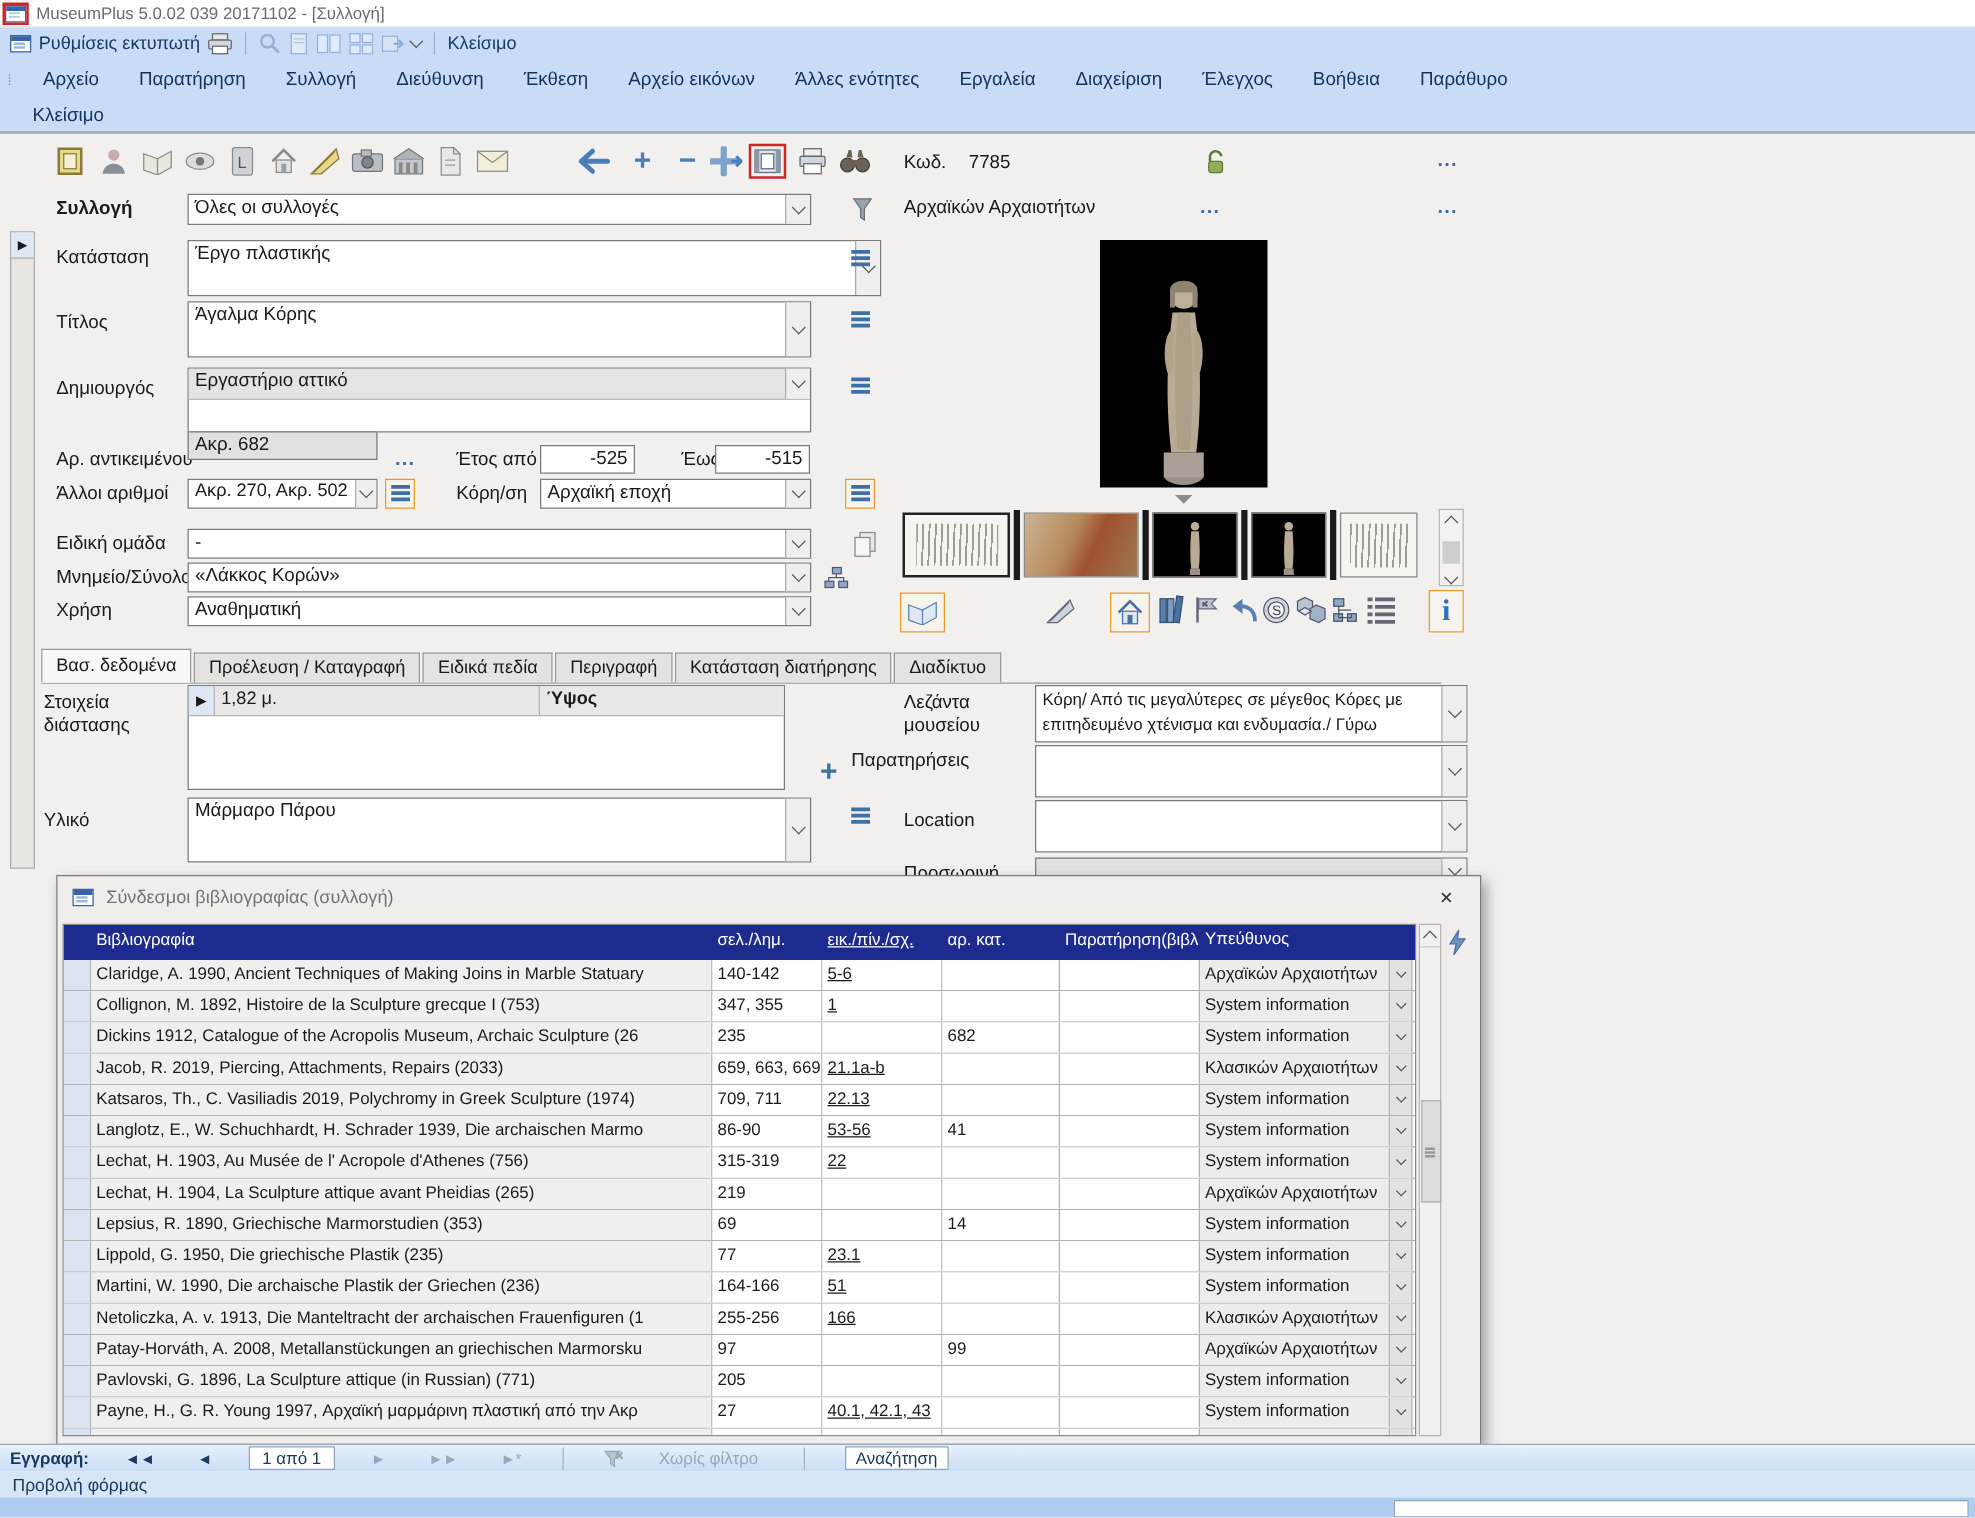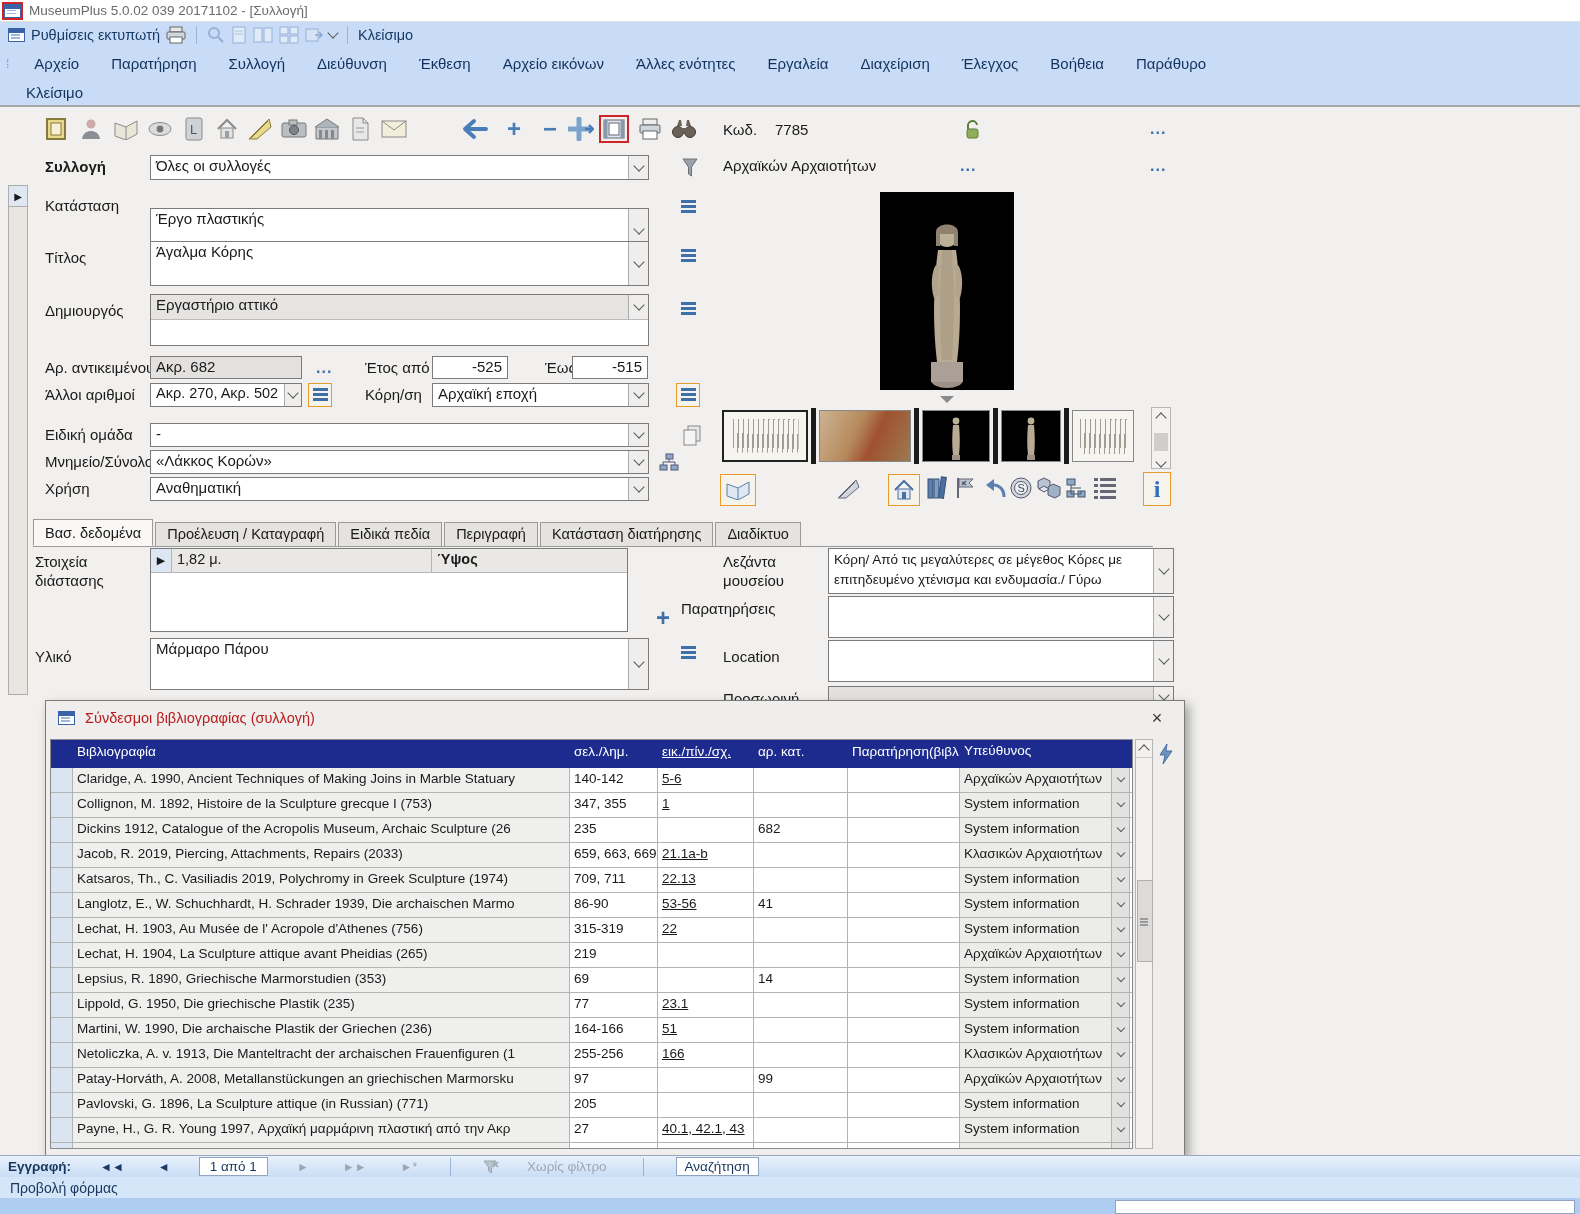--- a/index.html
+++ b/index.html
@@ -77,21 +77,21 @@
   #dimgrid{left:150px;top:548px;width:478px;height:84px;background:#fff;border:1px solid #7b7b7b;box-sizing:border-box;}
   #dimgrid .hrow{display:flex;height:23px;border-bottom:1px solid #b5b5b5;}
   #dimgrid .selcell{width:20px;background:#dde6f3;border-right:1px solid #b5b5b5;font-size:11px;
                     display:flex;align-items:center;justify-content:center;}
   #dimgrid .c1{width:260px;background:#e9e8e6;border-right:1px solid #b5b5b5;font-size:14.5px;padding:2px 5px;box-sizing:border-box;}
   #dimgrid .c2{flex:1;background:#e9e8e6;font-size:14.5px;padding:2px 5px;box-sizing:border-box;font-weight:bold;}
   
   #dialog{left:45px;top:700px;width:1140px;height:456px;background:#efeeec;border:1px solid #7b7b7b;
           box-shadow:4px 5px 10px rgba(0,0,0,.35);box-sizing:border-box;}
   #dlg-title{position:absolute;left:0;top:0;width:100%;height:34px;display:flex;align-items:center;
-             gap:10px;padding-left:12px;box-sizing:border-box;font-size:14.5px;color:#b91c1c;}
+             gap:10px;padding-left:12px;box-sizing:border-box;font-size:14.5px;color:#737373;}
   #dlg-close{position:absolute;right:16px;top:6px;font-size:18px;color:#333;width:22px;height:22px;
              display:flex;align-items:center;justify-content:center;}
   #dlg-table{position:absolute;left:4px;top:38px;width:1083px;height:410px;background:#fff;
              border:1px solid #8a8a8a;box-sizing:border-box;overflow:hidden;}
   .thead{display:flex;height:28px;background:#1d2b8e;color:#fff;font-size:13.5px;}
   .thead div{padding:4px 4px 0;box-sizing:border-box;overflow:hidden;white-space:nowrap;}
   .trow{display:flex;height:24px;border-bottom:1px solid #b3b3b3;font-size:13.5px;}
   .trow>div{box-sizing:border-box;overflow:hidden;white-space:nowrap;border-right:1px solid #b3b3b3;padding:3px 4px 0;}
   .c-sel{width:22px;background:#dbe5f1;padding:0!important;}
   .c-bib{width:497px;background:#efefee;}
@@ -339,21 +339,21 @@
   </span>
   <span class="label" style="left:723px;top:157px">Αρχαϊκών Αρχαιοτήτων</span>
   <span class="dots" style="left:960px;top:161px">...</span>
   <span class="dots" style="left:1150px;top:161px">...</span>
 
   <div class="abs" style="left:8px;top:185px;width:20px;height:510px;background:#e9e6e1;border:1px solid #adadad;box-sizing:border-box">
     <div style="height:20px;background:#dfe7f2;border-bottom:1px solid #adadad;display:flex;align-items:center;justify-content:center;font-size:10px">▶</div>
   </div>
 
   <span class="label" style="left:45px;top:197px">Κατάσταση</span>
-  <div class="combo" style="left:150px;top:208px;width:499px;height:45px">
+  <div class="combo" style="left:150px;top:192px;width:555px;height:45px">
     <span class="val">Έργο πλαστικής</span>
     <span class="dd">
         <span class="chev"></span>
       </span>
   </div>
   <span class="hambtn" style="left:676px;top:196px">
       <span class="bars"></span>
     </span>
 
   <span class="label" style="left:45px;top:249px">Τίτλος</span>
@@ -374,21 +374,21 @@
       <span class="dd" style="width:19px;background:#efeeec;border-left:1px solid #ababab;display:flex;align-items:center;justify-content:center">
           <span class="chev"></span>
         </span>
     </div>
   </div>
   <span class="hambtn" style="left:676px;top:298px">
       <span class="bars"></span>
     </span>
 
   <span class="label" style="left:45px;top:359px">Αρ. αντικειμένου</span>
-  <div class="input gray" style="left:150px;top:356px;width:152px;height:23px">Ακρ. 682</div>
+  <div class="input gray" style="left:150px;top:345px;width:152px;height:23px">Ακρ. 682</div>
   <span class="dots" style="left:316px;top:363px">...</span>
   <span class="label" style="left:365px;top:359px">Έτος από</span>
   <div class="input" style="left:432px;top:356px;width:76px;height:23px;text-align:right">-525</div>
   <span class="label" style="left:545px;top:359px">Έως</span>
   <div class="input" style="left:572px;top:356px;width:76px;height:23px;text-align:right">-515</div>
 
   <span class="label" style="left:45px;top:386px">Άλλοι αριθμοί</span>
   <div class="combo" style="left:150px;top:383px;width:152px;height:24px">
     <span class="val" style="font-size:14.5px">Ακρ. 270, Ακρ. 502</span>
     <span class="dd" style="width:16px">

